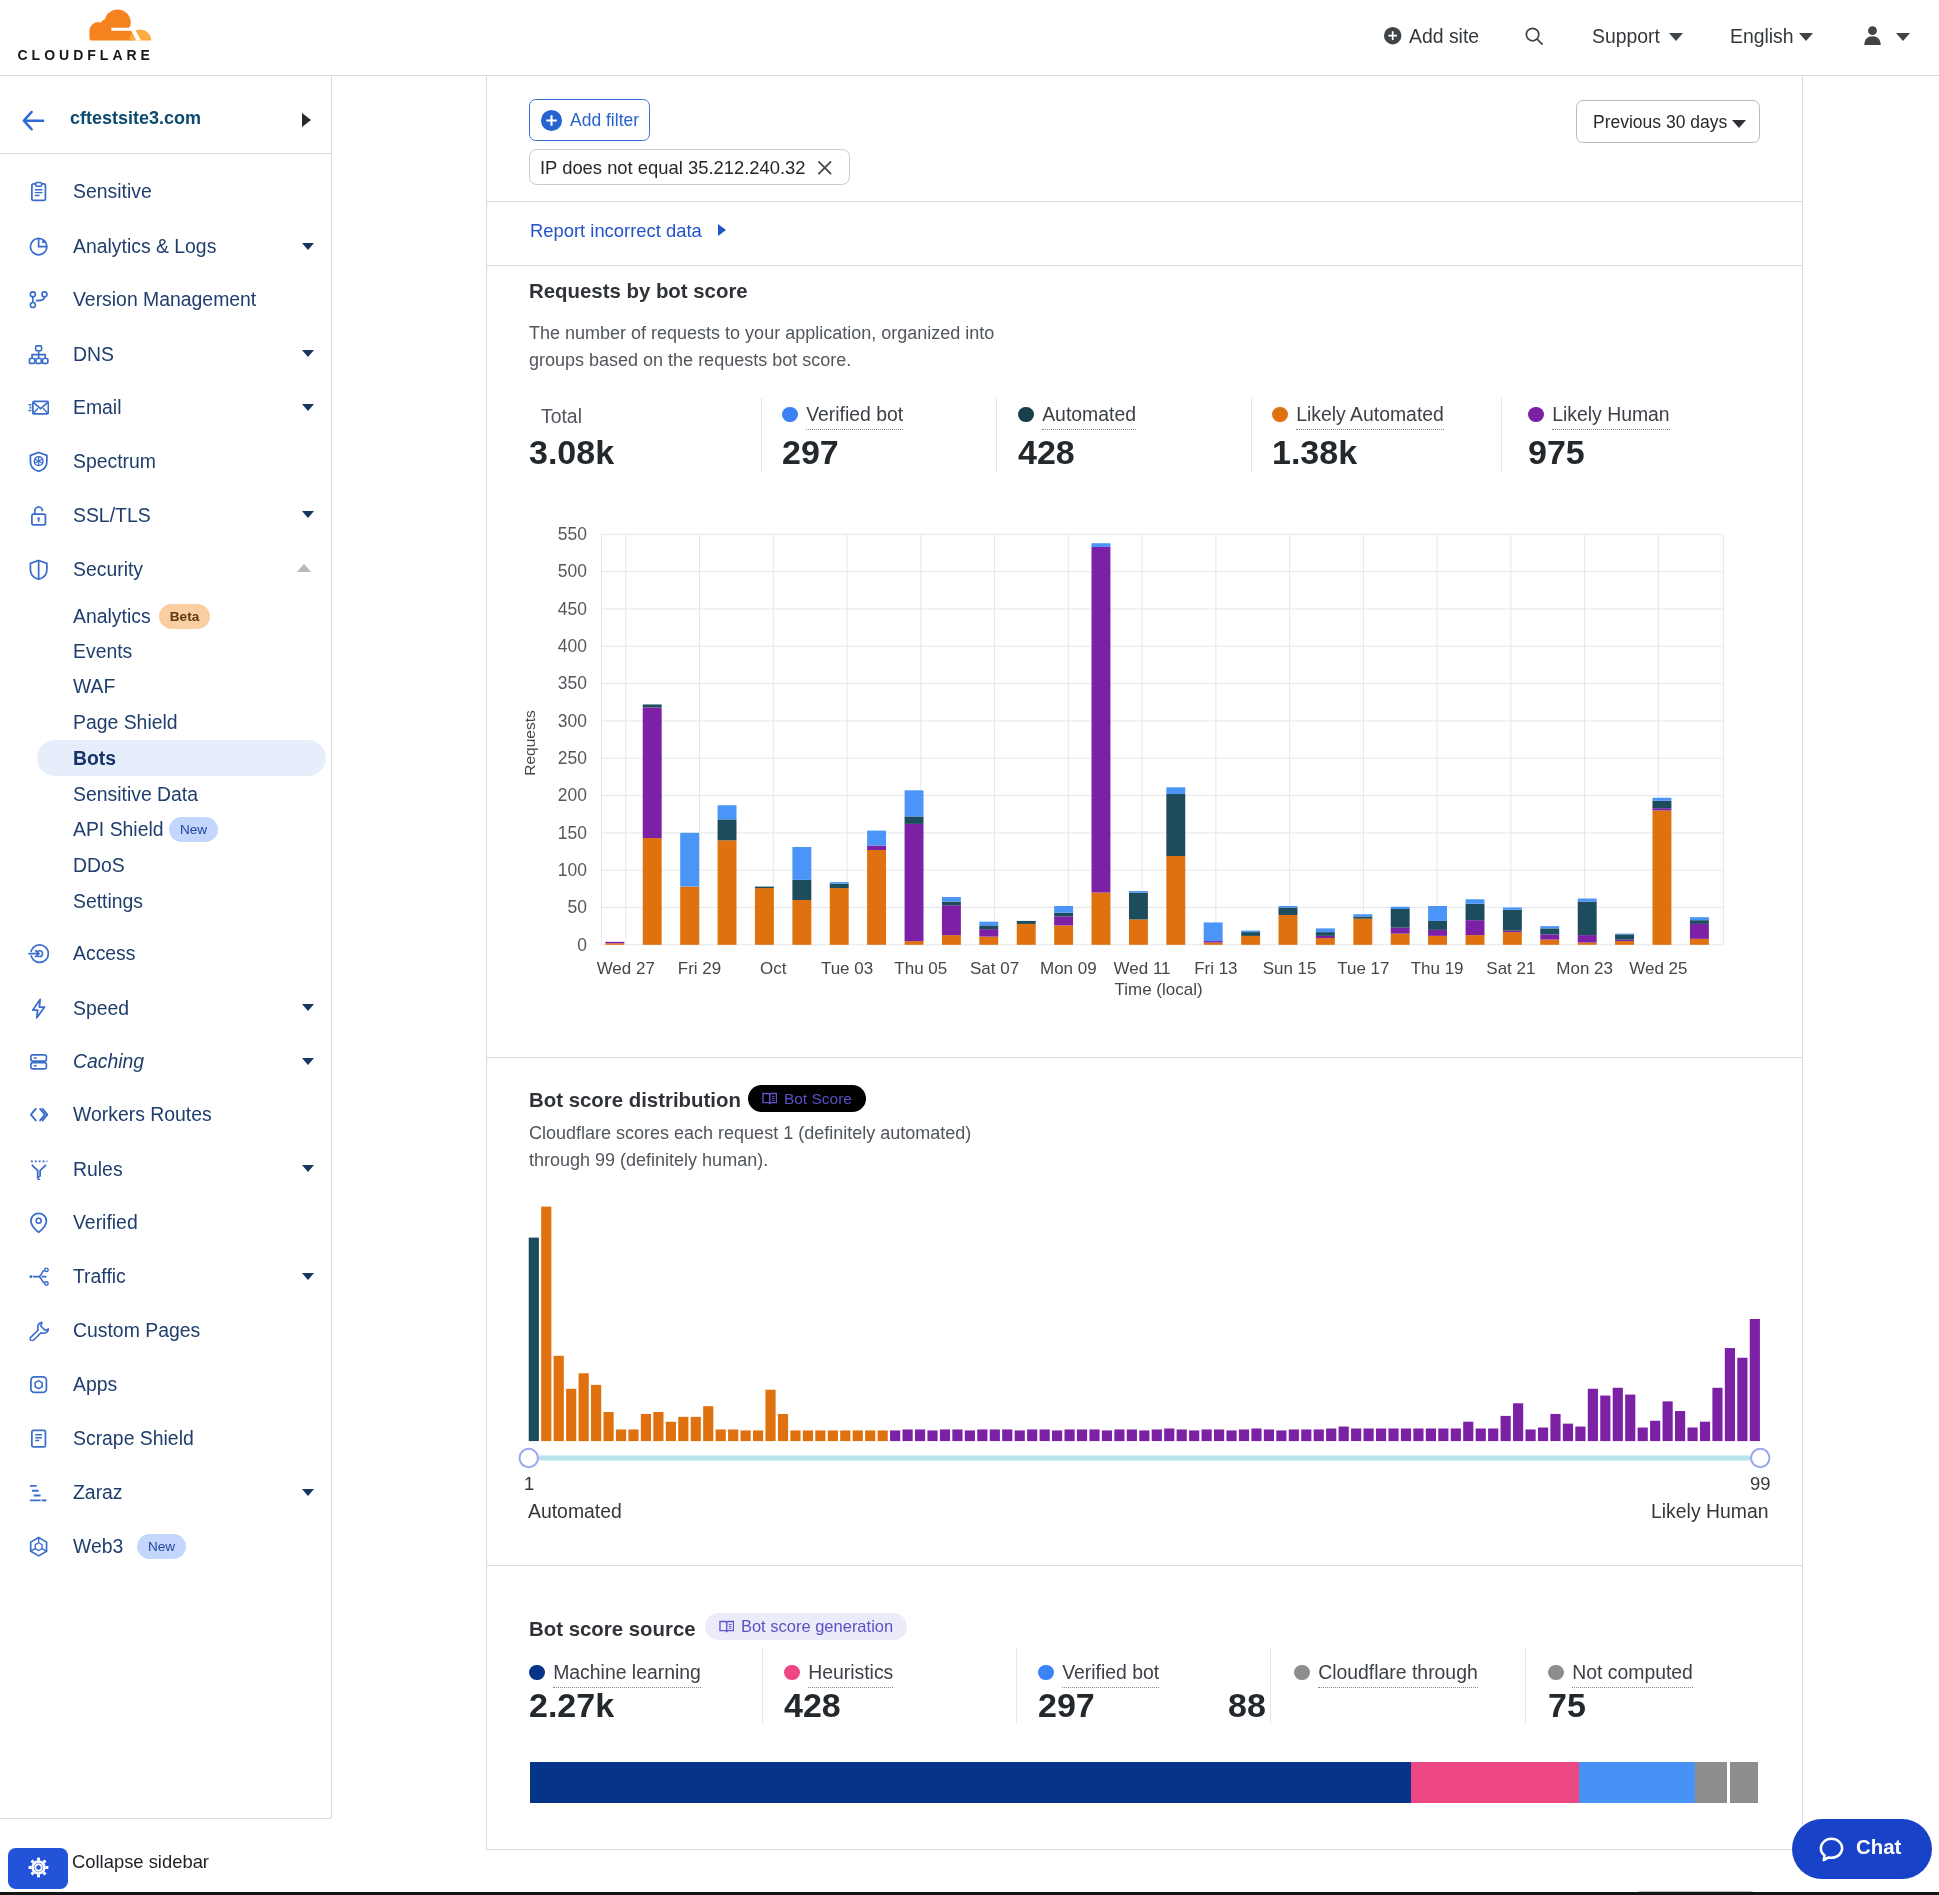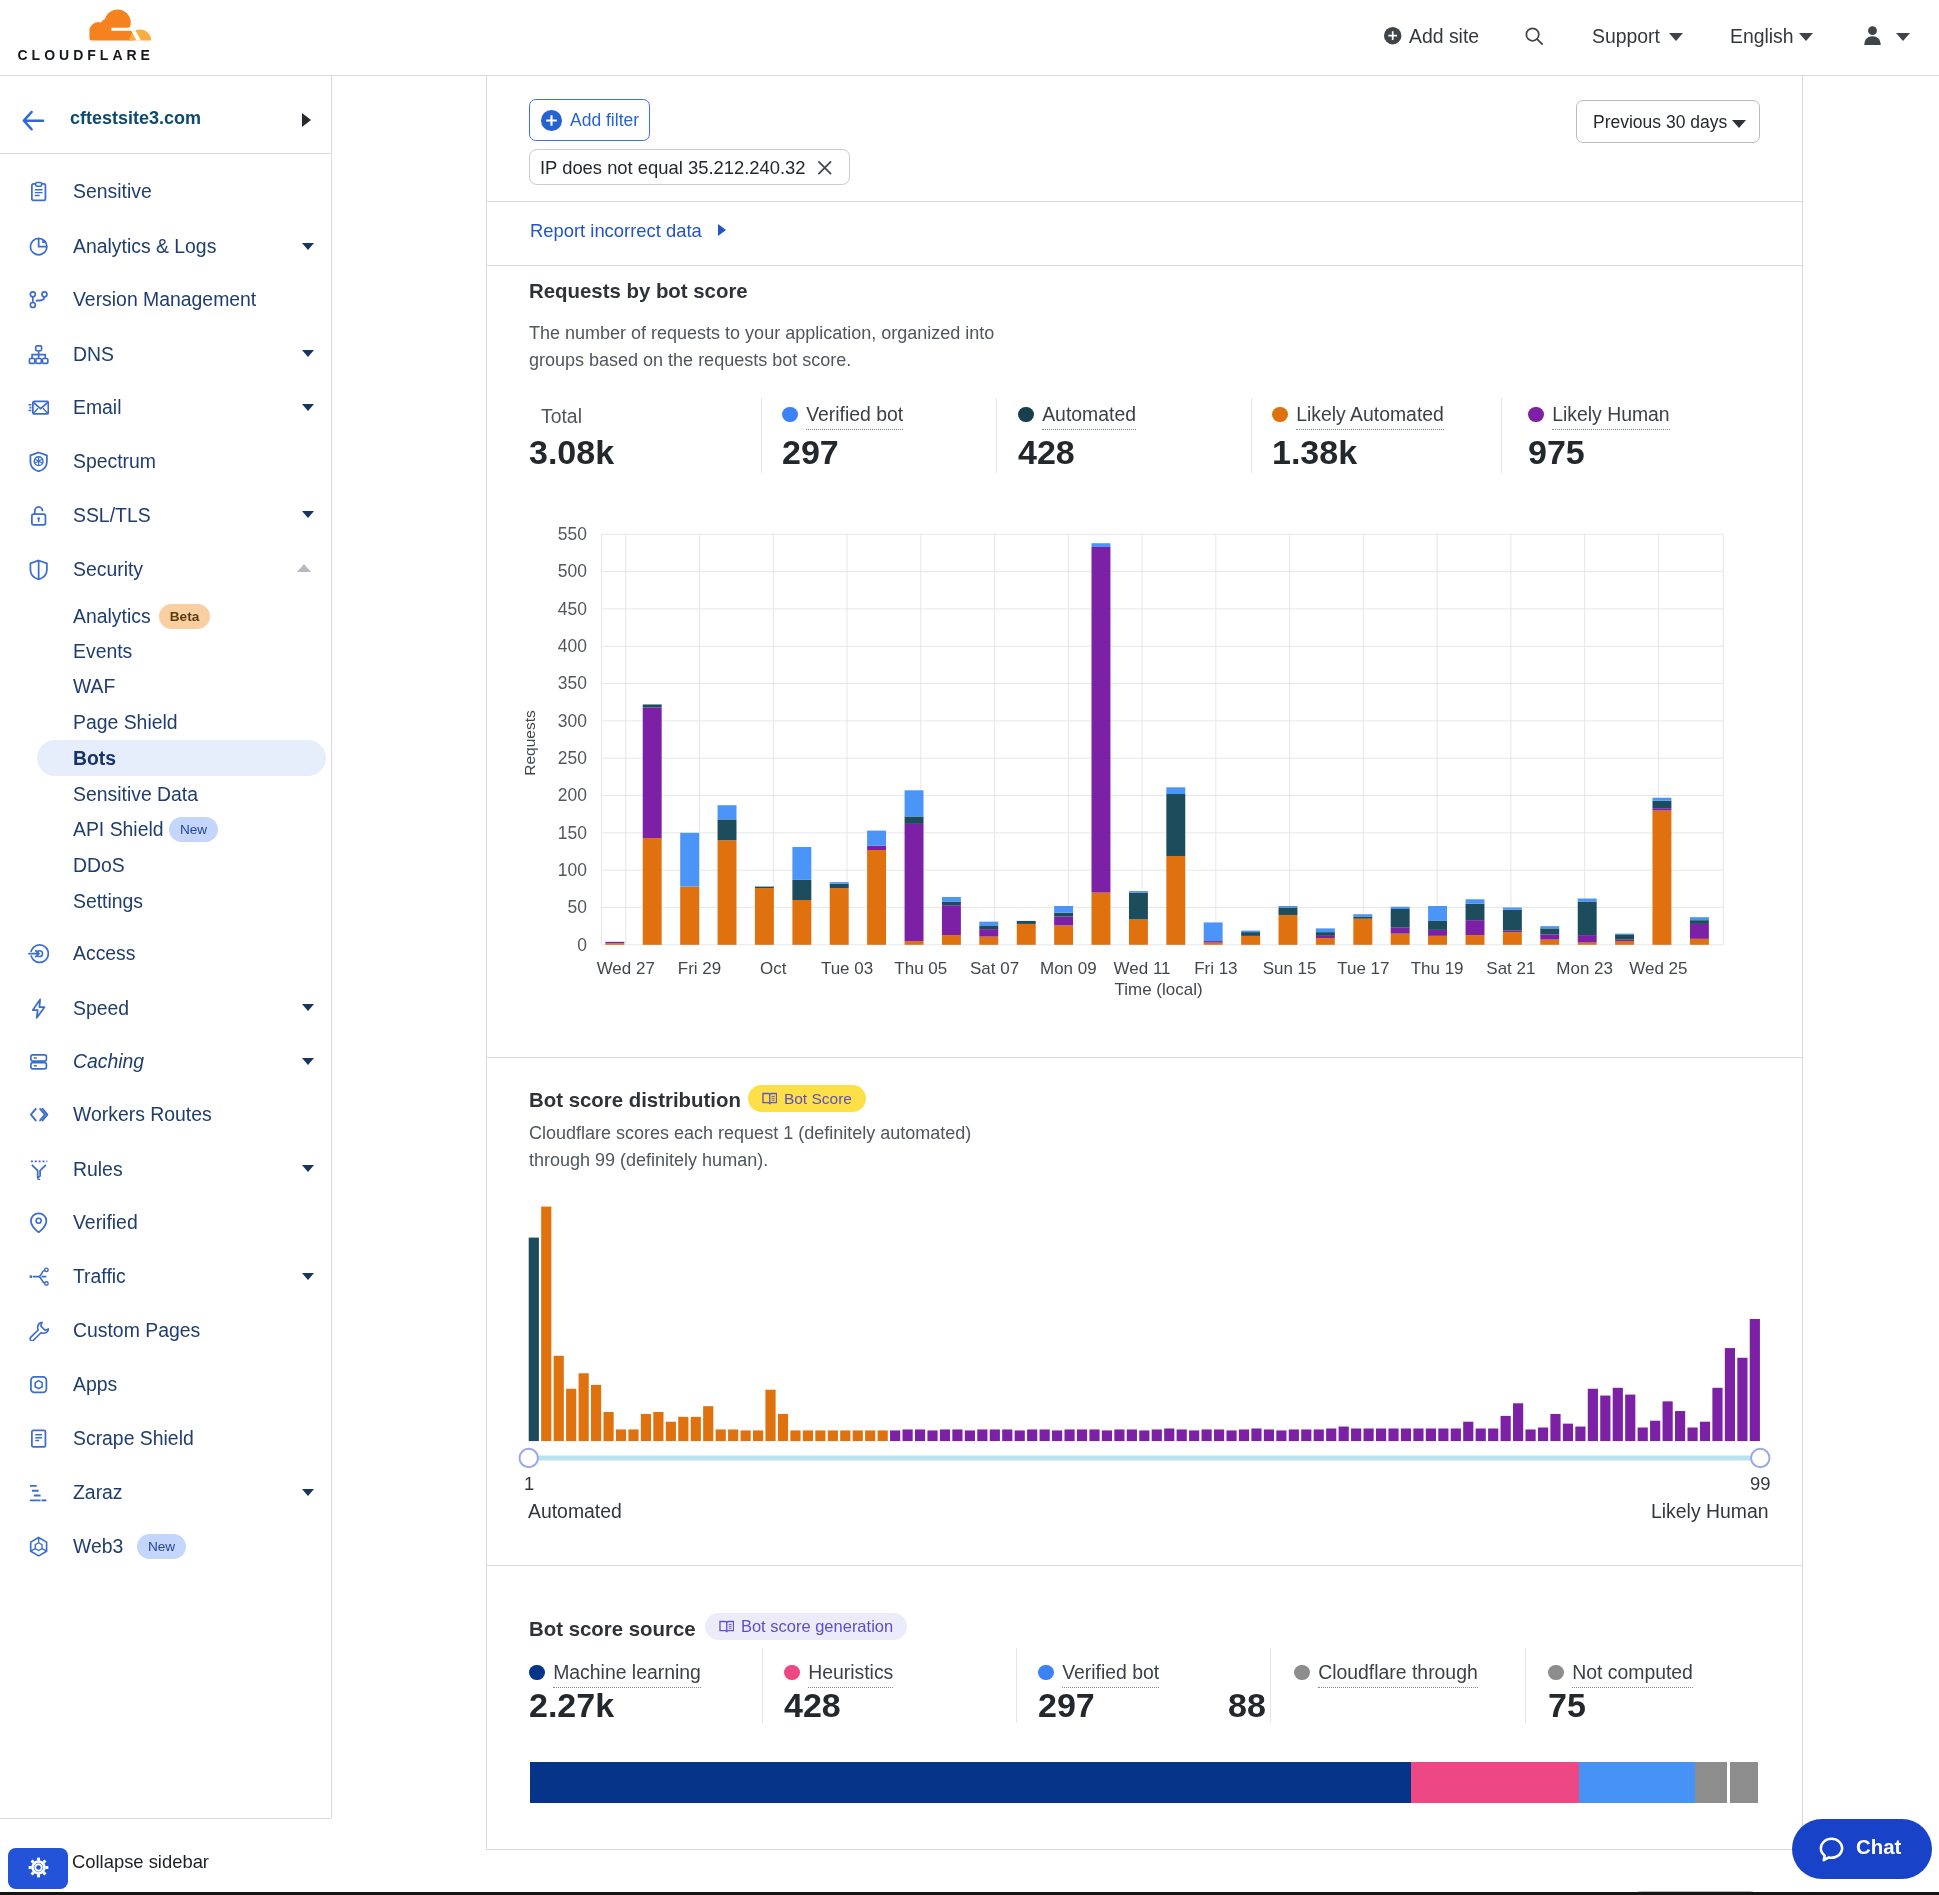--- a/index.html
+++ b/index.html
@@ -422,21 +422,21 @@
 <text x="904.0" y="483.0" font-size="17.5" fill="#43474c" text-anchor="middle" font-family="Liberation Sans, sans-serif">Tue 17</text>
 <text x="980.0" y="483.0" font-size="17.5" fill="#43474c" text-anchor="middle" font-family="Liberation Sans, sans-serif">Thu 19</text>
 <text x="1056.0" y="483.0" font-size="17.5" fill="#43474c" text-anchor="middle" font-family="Liberation Sans, sans-serif">Sat 21</text>
 <text x="1132.0" y="483.0" font-size="17.5" fill="#43474c" text-anchor="middle" font-family="Liberation Sans, sans-serif">Mon 23</text>
 <text x="1208.0" y="483.0" font-size="17.5" fill="#43474c" text-anchor="middle" font-family="Liberation Sans, sans-serif">Wed 25</text>
 <text x="693.0" y="505.0" font-size="17.5" fill="#43474c" text-anchor="middle" font-family="Liberation Sans, sans-serif">Time (local)</text>
 <text x="51.0" y="245.0" font-size="16" fill="#43474c" text-anchor="middle" transform="rotate(-90 51.0 245.0)" font-family="Liberation Sans, sans-serif">Requests</text>
 </svg>
 
 <div class="abs" style="left:529px;top:1089px;font-size:20.4px;font-weight:bold;color:#2f3338;">Bot score distribution</div>
-<div class="abs" style="left:748px;top:1085px;height:27px;background:#fde047;border-radius:13.6px;display:flex;align-items:center;padding:0 13.6px;">
+<div class="abs" style="left:748px;top:1085px;height:27px;background:#000000;border-radius:13.6px;display:flex;align-items:center;padding:0 13.6px;">
   <svg width="15.5" height="13.6" viewBox="0 0 16 14" style="margin-right:6.8px;">
         <path d="M1 1.5 H6.5 C7.3 1.5 8 2.2 8 3 V12.5 C8 11.7 7.3 11 6.5 11 H1 Z M15 1.5 H9.5 C8.7 1.5 8 2.2 8 3 V12.5 C8 11.7 8.7 11 9.5 11 H15 Z" fill="none" stroke="#6055c8" stroke-width="1.4"></path>
         <path d="M10 4.5 h3 M10 6.5 h3 M10 8.5 h3" stroke="#6055c8" stroke-width="1"></path>
       </svg>
   <span style="font-size:15.5px;color:#5b50c5;">Bot Score</span>
 </div>
 <div class="abs" style="left:529px;top:1120px;font-size:18px;color:#50565c;line-height:27px;">Cloudflare scores each request 1 (definitely automated)<br>through 99 (definitely human).</div>
 
 <svg class="abs" style="left:486px;top:1194px;" width="1317" height="281" viewBox="0 0 1357 290">
 <rect x="43.00" y="45.00" width="10.5" height="210" fill="#1d4c5c"></rect>

